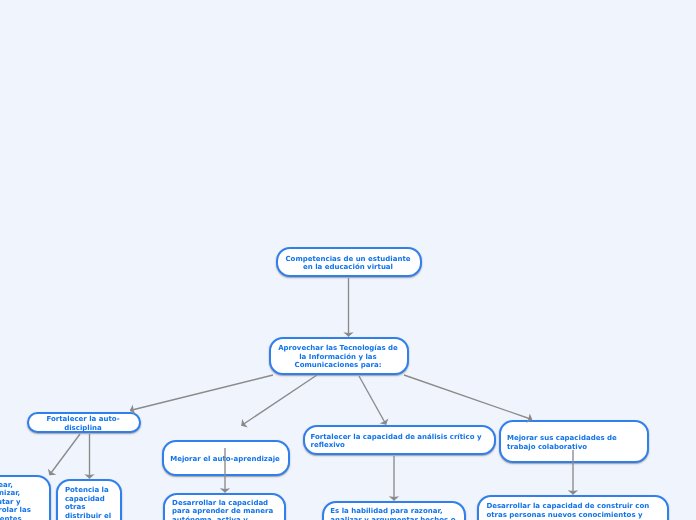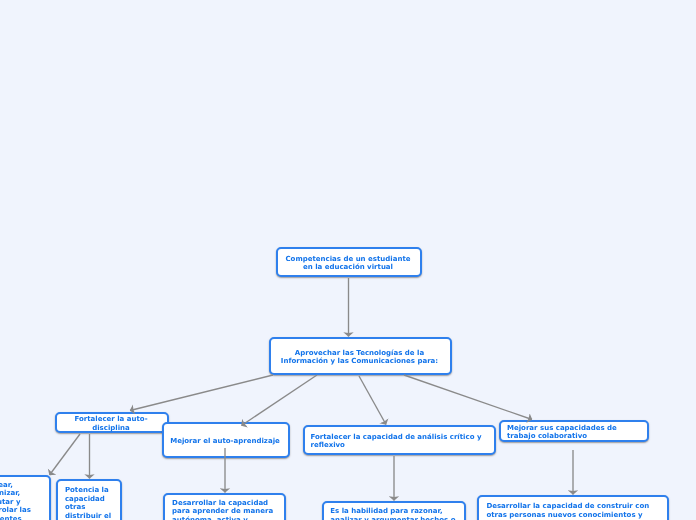--- a/index.html
+++ b/index.html
@@ -2,21 +2,21 @@
 <html><head>
 <meta charset="utf-8">
 <style>
   html,body{margin:0;padding:0;}
   body{width:696px;height:520px;overflow:hidden;background:#f0f4fd;
        font-family:"DejaVu Sans",sans-serif;}
   #canvas{position:relative;width:696px;height:520px;overflow:hidden;}
   svg.links{position:absolute;left:0;top:0;width:696px;height:520px;
             pointer-events:none;z-index:3;}
   .node{position:absolute;box-sizing:border-box;background:#ffffff;
-        border:2px solid #2f80ed;border-radius:5px;
+        border:2px solid #2f80ed;border-radius:14px;
         box-shadow:0 1px 1.6px rgba(90,80,75,0.55);
         color:#1173ea;font-weight:bold;font-size:7px;line-height:8.5px;
         display:flex;align-items:center;z-index:2;}
   .node > span{display:block;width:100%;position:relative;top:1px;}
   .c > span{text-align:center;left:-1px;}
   .top{align-items:flex-start;}
 </style>
 </head>
 <body>
 
@@ -38,37 +38,37 @@
       <line x1="225" y1="448" x2="225" y2="492.5"></line>
       <line x1="394" y1="456" x2="394" y2="500.5"></line>
       <line x1="573" y1="450" x2="573" y2="494.5"></line>
     </g>
   </svg>
 
   <div class="node c" style="left:276px;top:247px;width:146px;height:30px;padding:0 4px;">
     <span>Competencias de un estudiante en la educación virtual</span>
   </div>
 
-  <div class="node c" style="left:269px;top:337px;width:183px;height:38px;padding:0 4px;">
+  <div class="node c" style="left:269px;top:337px;width:140px;height:38px;padding:0 4px;">
     <span>Aprovechar las Tecnologías de la Información y las Comunicaciones para:</span>
   </div>
 
-  <div class="node c" style="left:27px;top:412px;width:114px;height:21px;padding:0 4px;margin-left:28px;">
+  <div class="node c" style="left:27px;top:412px;width:114px;height:21px;padding:0 4px;">
     <span>Fortalecer la auto-disciplina</span>
   </div>
 
-  <div class="node c" style="left:162px;top:422px;width:128px;height:21px;padding:16px 4px;">
+  <div class="node c" style="left:162px;top:440px;width:128px;height:21px;padding:16px 4px;">
     <span>Mejorar el auto-aprendizaje</span>
   </div>
 
   <div class="node" style="left:303px;top:425px;width:193px;height:30px;padding:0 8px 0 5.5px;">
     <span>Fortalecer la capacidad de análisis crítico y reflexivo</span>
   </div>
 
-  <div class="node" style="left:499px;top:420px;width:150px;height:22px;padding:0 7px 0 6px;">
+  <div class="node" style="left:499px;top:420px;width:150px;height:43px;padding:0 7px 0 6px;">
     <span>Mejorar sus capacidades de trabajo colaborativo</span>
   </div>
 
   <div class="node top" style="left:-30px;top:475px;width:81px;height:70px;padding:2.5px 16px 0 9px;">
     <span>Planear, organizar, ejecutar y controlar las diferentes</span>
   </div>
 
   <div class="node top" style="left:56px;top:479px;width:66px;height:70px;padding:4px 2px 0 6.9px;">
     <span>Potencia la capacidad otras distribuir el</span>
   </div>

